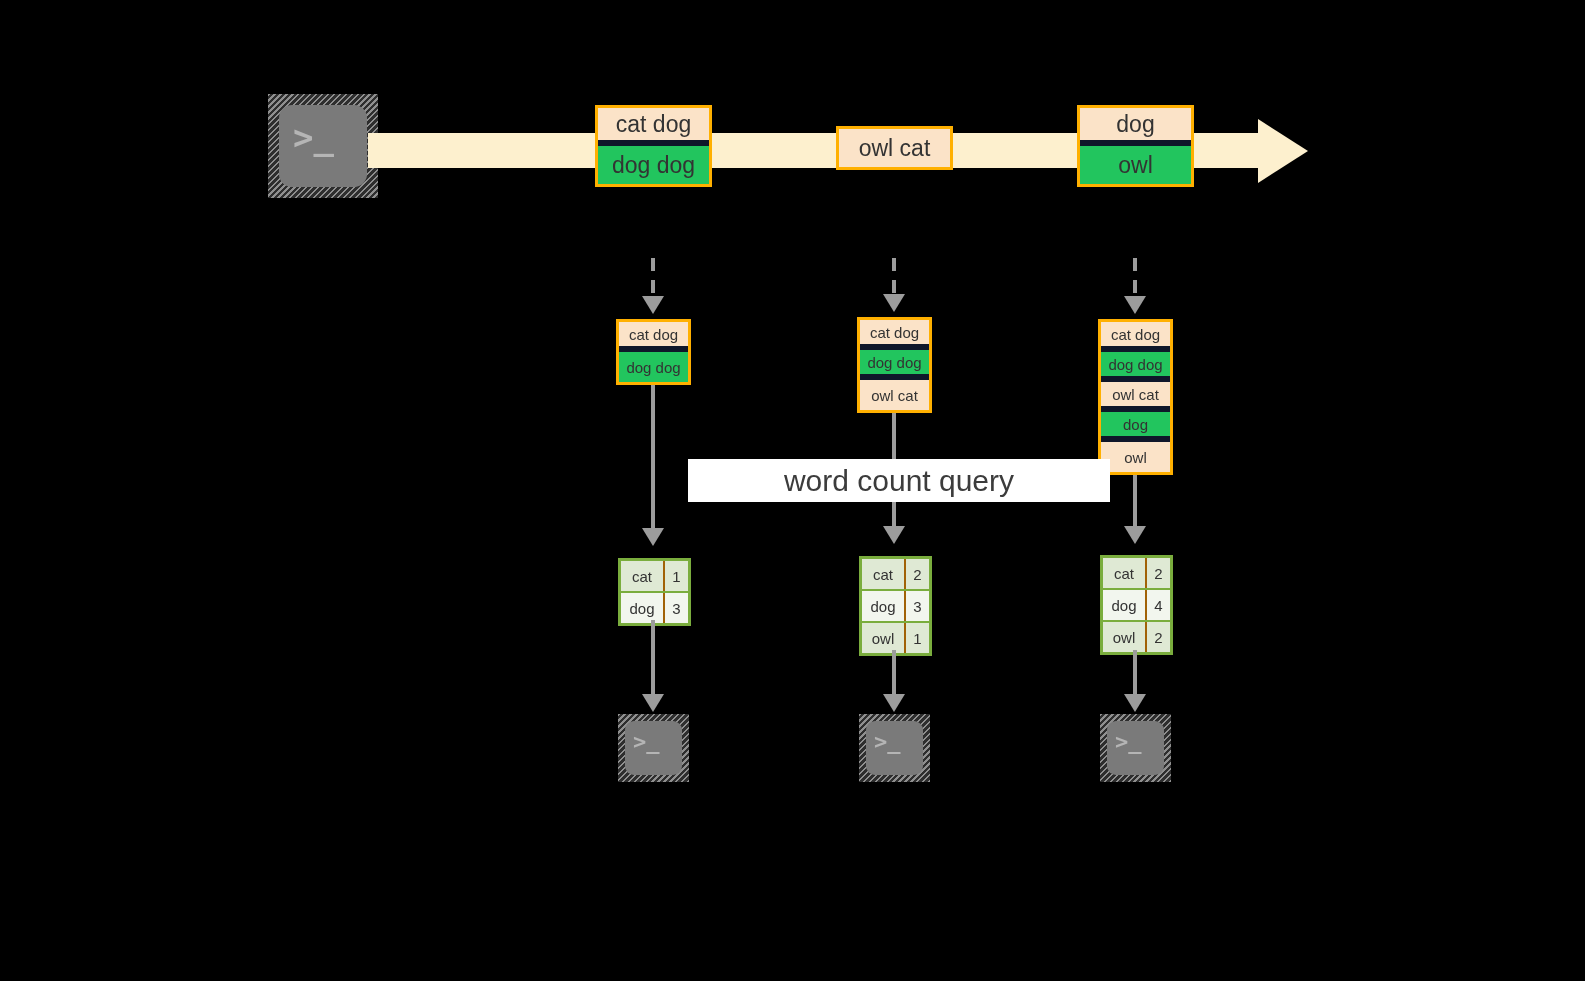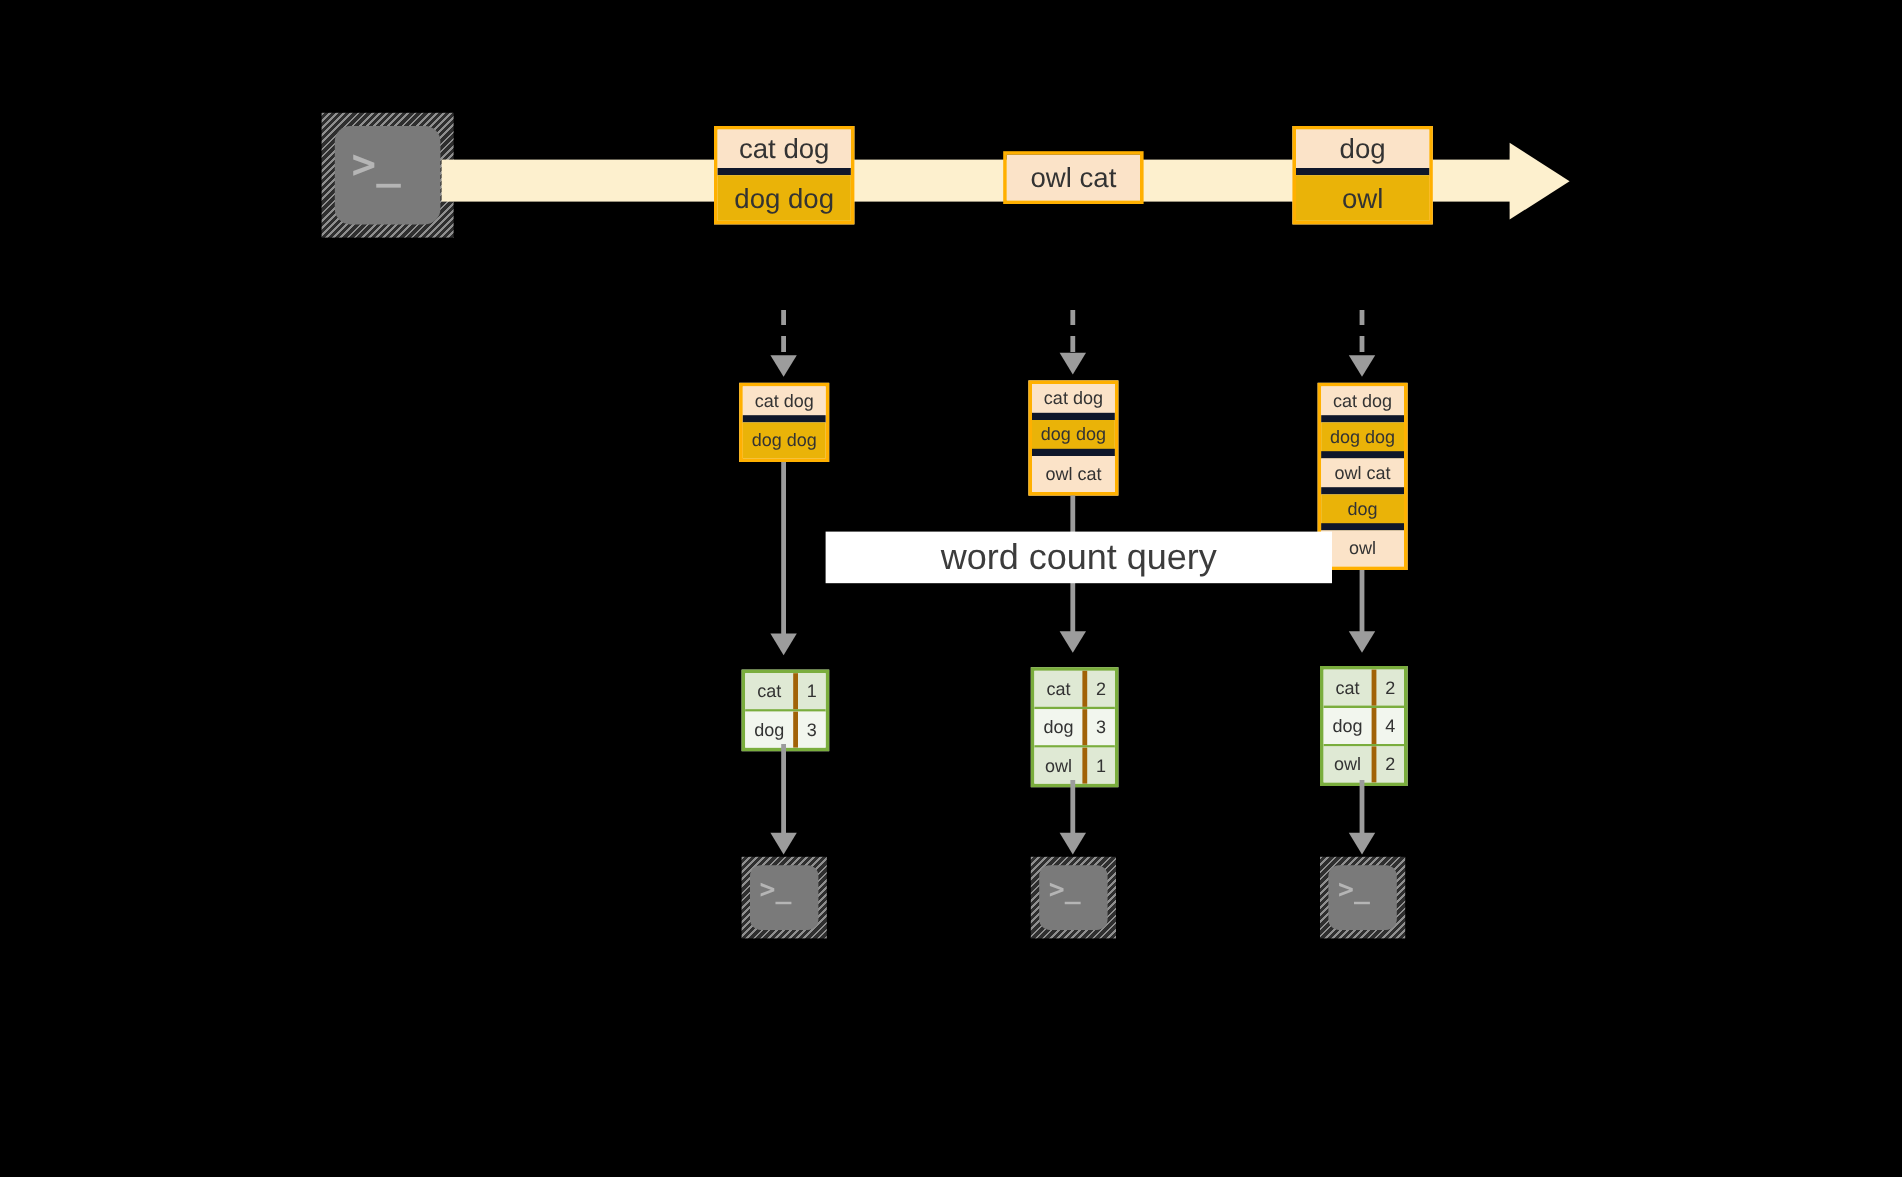--- a/index.html
+++ b/index.html
@@ -73,21 +73,21 @@
     box-sizing: border-box;
     display: flex;
     align-items: center;
     justify-content: center;
     color: #333333;
     white-space: nowrap;
     border-bottom: 6px solid #0f172a;
   }
   .rec-row:last-child { border-bottom: none; }
   .rec-row.dark  { background: #fbe3c8; }
-  .rec-row.light { background: #eab308; }
+  .rec-row.light { background: #22c55e; }
 
   
   .rec-top .rec-row {
     height: 38px;
     font-size: 23px;
   }
   
   .rec-stack .rec-row {
     height: 30px;
     font-size: 15px;
@@ -112,21 +112,21 @@
   .count-row.light { background: #f2f6ee; }
   .count-word, .count-num {
     box-sizing: border-box;
     display: flex;
     align-items: center;
     justify-content: center;
     font-size: 15px;
     color: #333333;
     white-space: nowrap;
   }
-  .count-word { border-right: 4px solid #a16207; }
+  .count-word { border-right: 2px solid #a16207; }
 
   
   .conn-line {
     position: absolute;
     width: 4px;
     background: #9c9c9c;
   }
   .conn-line.dashed {
     background: none;
     background-image: repeating-linear-gradient(
@@ -283,17 +283,17 @@
 
   <div class="conn-line" style="left:1133px; top:650px; height:48px;"></div>
   <div class="conn-head" style="left:1124px; top:694px;"></div>
 
   <div class="term" style="left:1100px; top:714px; width:71px; height:68px;">
     <div class="term-hatch"></div>
     <div class="term-body" style="left:7px; top:7px; width:57px; height:54px; border-radius:9px;"></div>
     <div class="term-glyph" style="left:15px; top:17px; font-size:22px;">&gt;_</div>
   </div>
 
-  <div class="query-band" style="left:688px; top:443px; width:422px; height:43px;">
+  <div class="query-band" style="left:688px; top:459px; width:422px; height:43px;">
     <span>word count query</span>
   </div>
 
 </div>
 
 </body></html>

